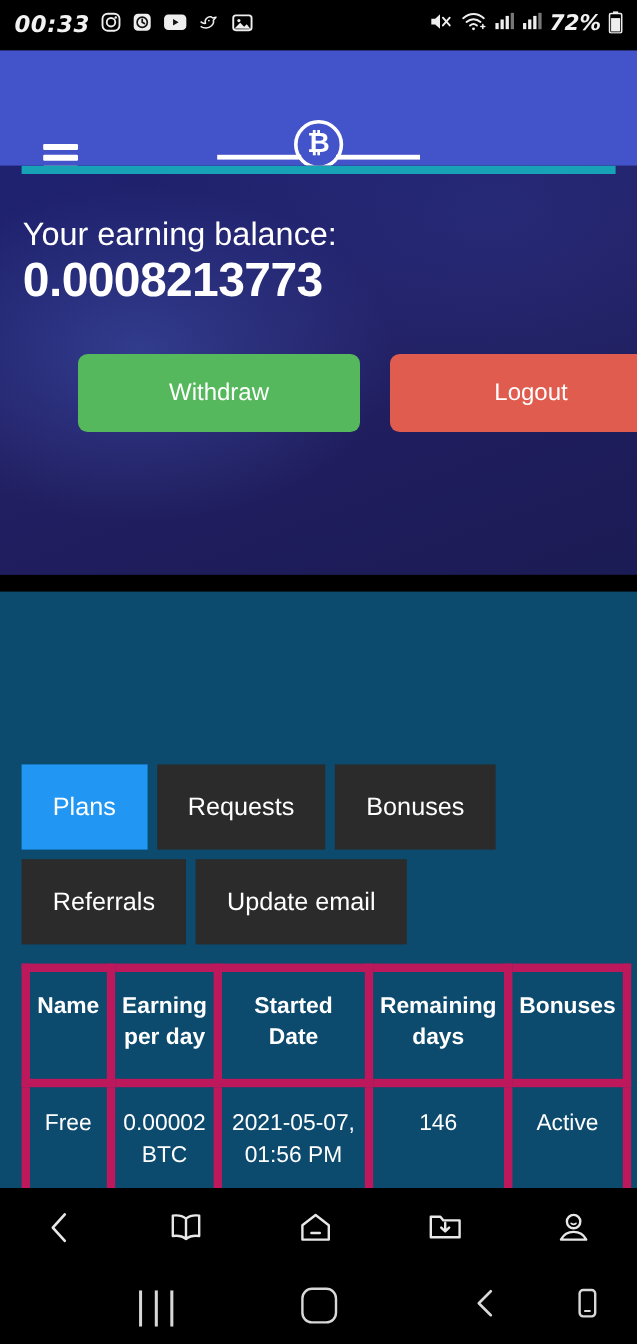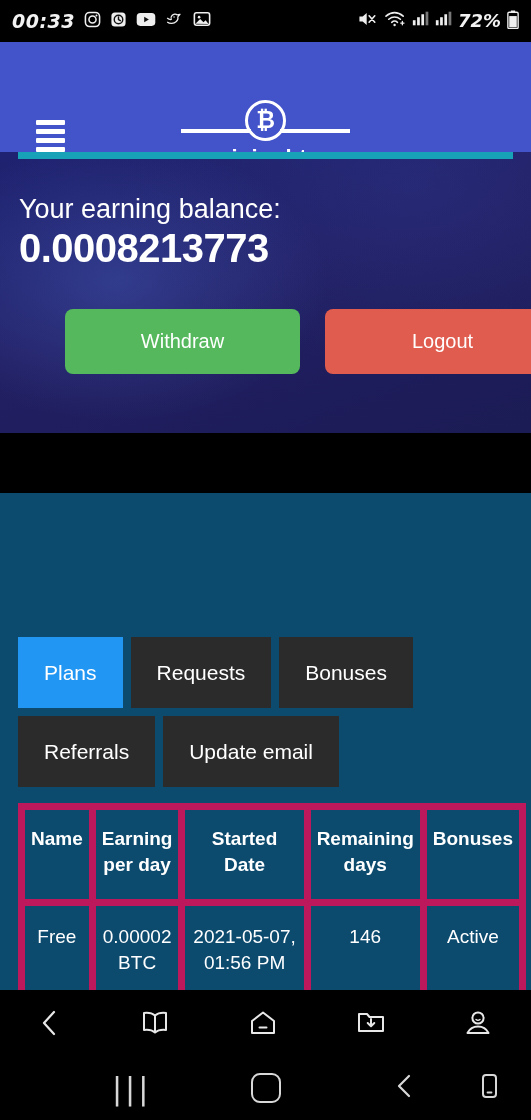--- a/index.html
+++ b/index.html
@@ -48,21 +48,21 @@
     color:#fff; font-size:23px; font-weight:700; line-height:1;
     font-family:"DejaVu Sans", sans-serif;
   }
   .brand-name{
     color:#fff; font-weight:700; font-size:22px; letter-spacing:.3px;
     margin-top:4px;
   }
 
   
   .hero{
-    position:absolute; left:0; top:152px; width:531px; height:281px;
+    position:absolute; left:0; top:138px; width:531px; height:341px;
     background:
       radial-gradient(ellipse 300px 200px at 22% 46%, rgba(70,95,190,.45), rgba(0,0,0,0) 70%),
       radial-gradient(ellipse 420px 260px at 78% 12%, rgba(48,60,150,.35), rgba(0,0,0,0) 70%),
       linear-gradient(160deg,#1e2270 0%,#221f63 45%,#1b1b55 100%);
     overflow:hidden;
   }
   .info-bar{
     position:absolute; left:18px; top:0; width:495px; height:7px;
     background:#17a2b8;
   }

